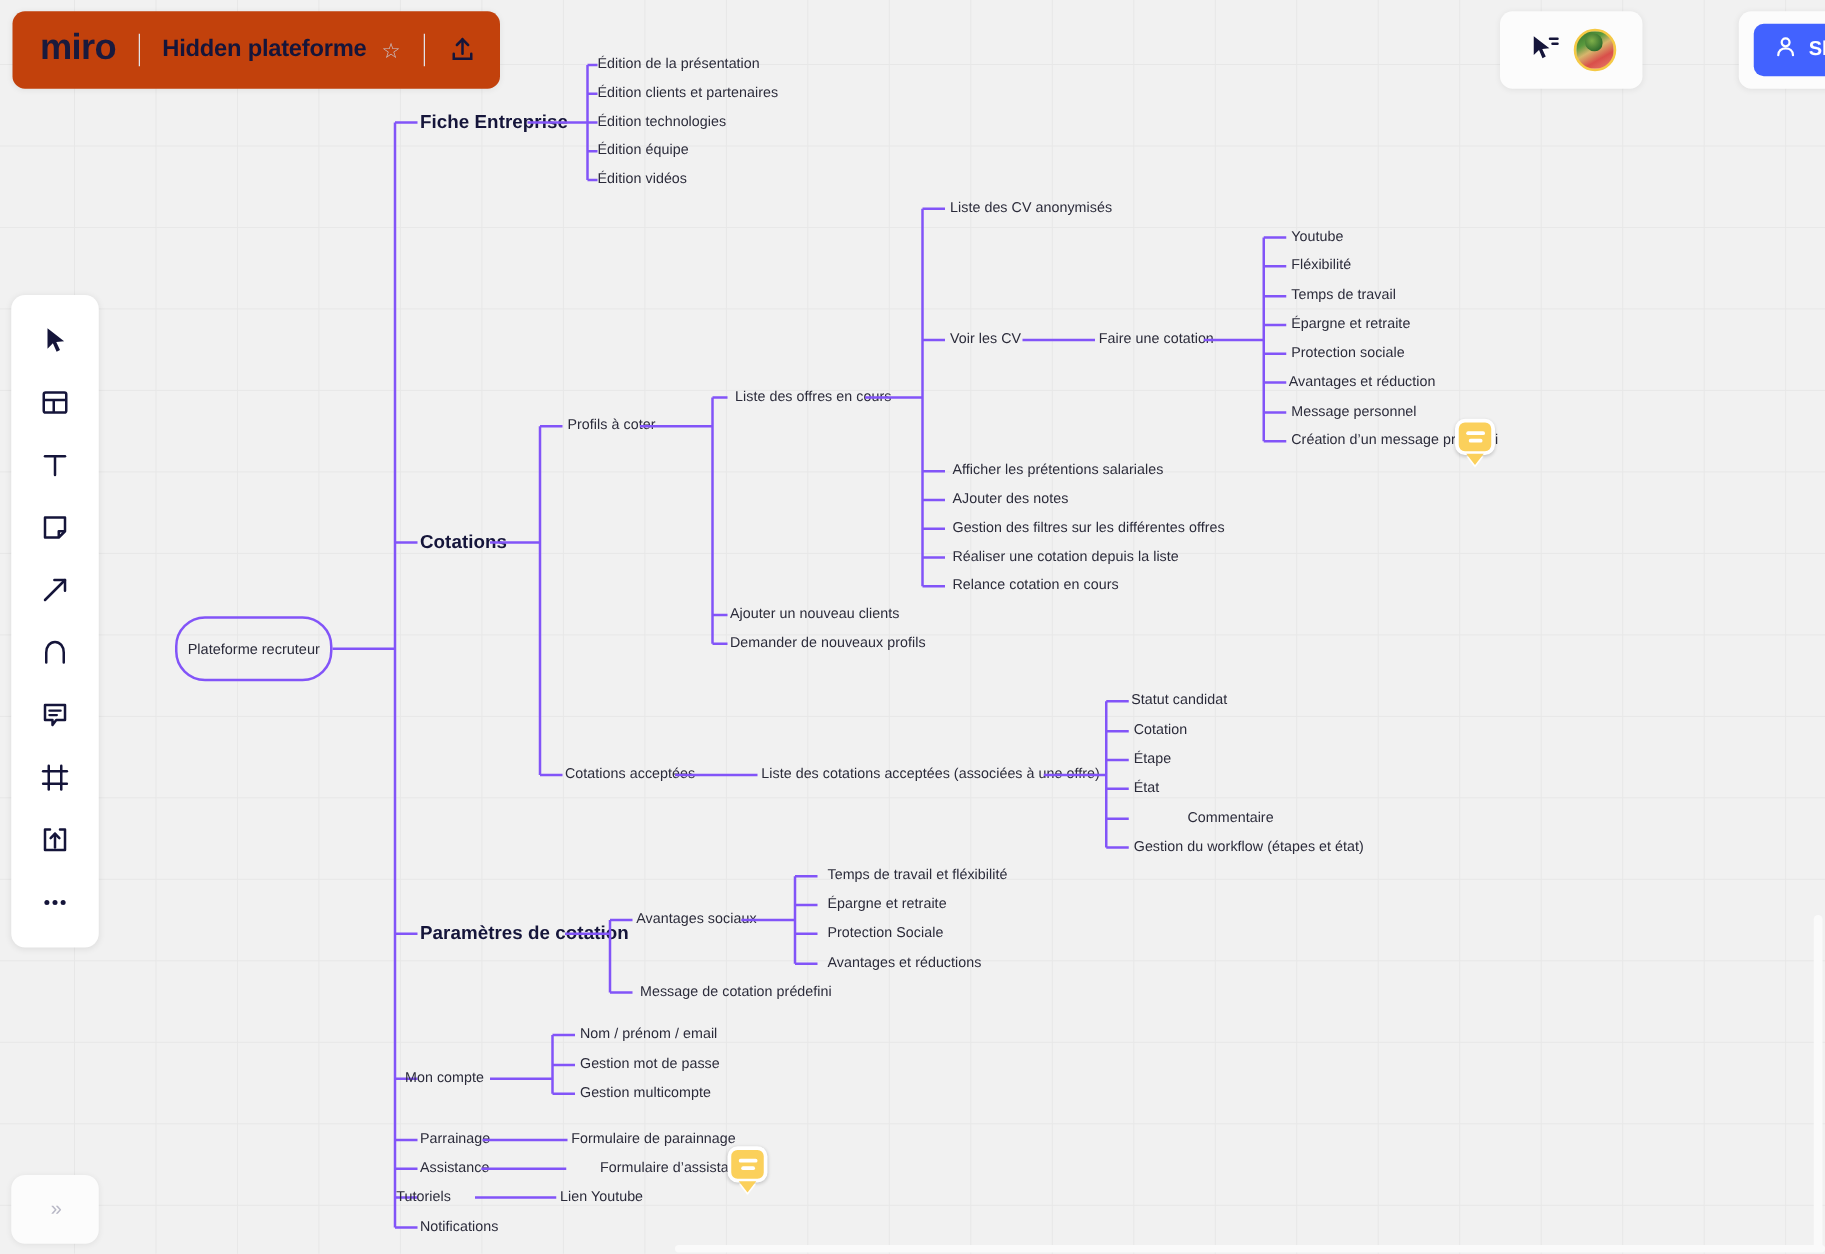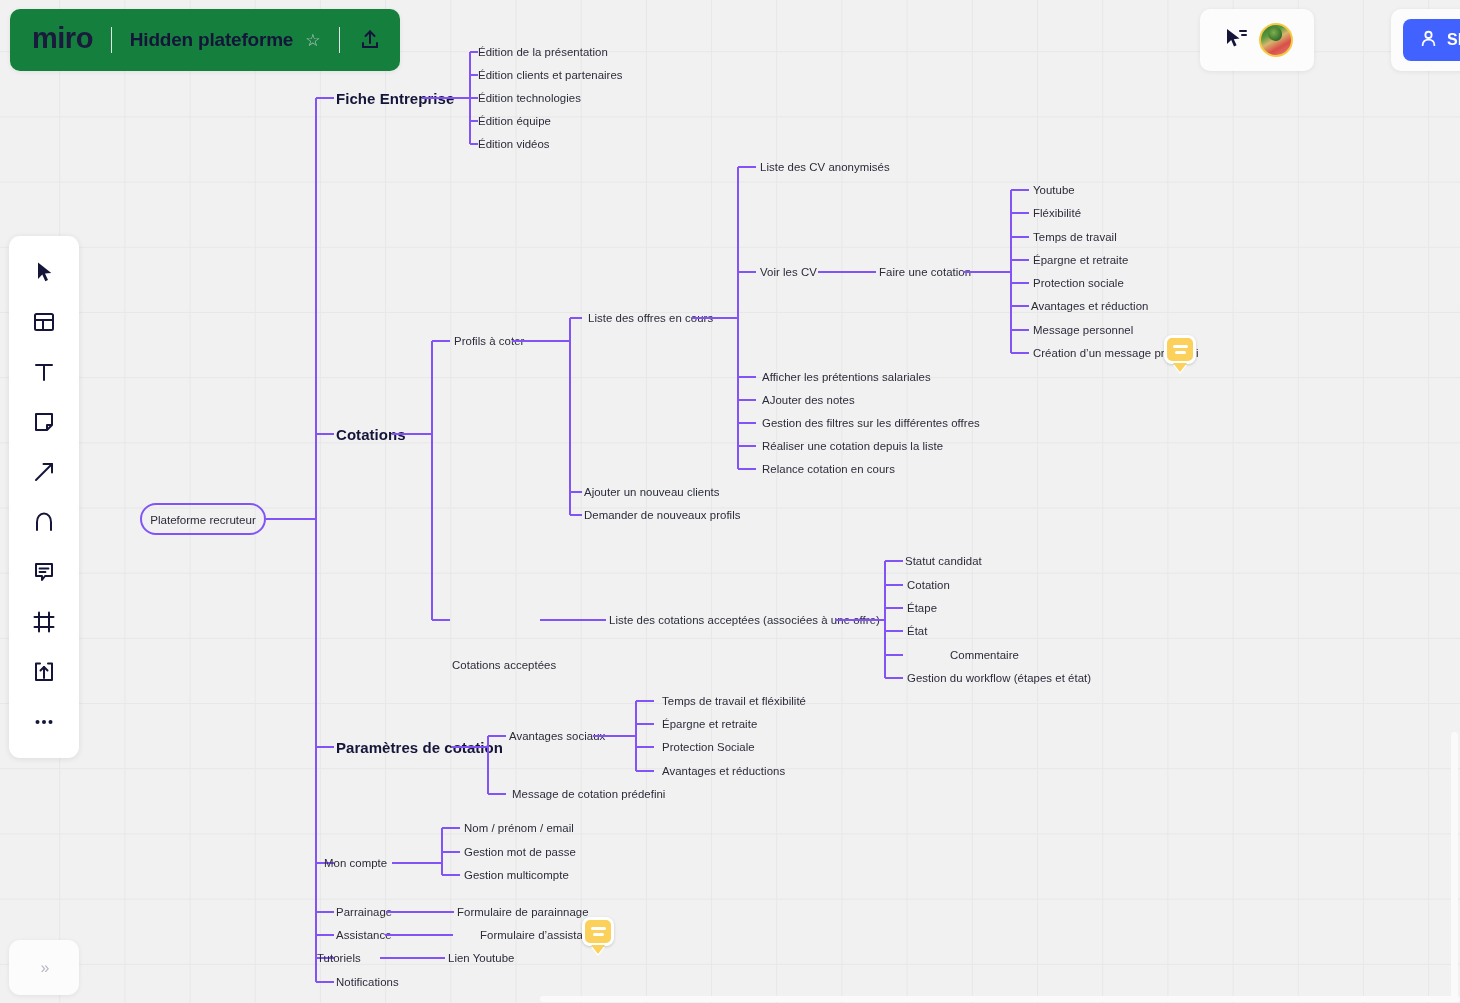--- a/index.html
+++ b/index.html
@@ -75,21 +75,21 @@
     filter: drop-shadow(0 2px 0 #ffffff);
   }
   .comment-badge i { display: block; background: #fff; height: 2.6px; border-radius: 2px; }
   .comment-badge i.l1 { width: 15px; }
   .comment-badge i.l2 { width: 11px; }
 
   
   #topbar {
     position: absolute; top: 9px; left: 10px;
     height: 62px;
-    background: #15803d;
+    background: #c2410c;
     border-radius: 10px;
     display: flex; align-items: center;
     padding: 0 18px 0 22px;
     box-shadow: 0 1px 5px rgba(0,0,0,.07);
     z-index: 50;
   }
   .miro-logo { font-size: 29px; font-weight: 700; color: #1a1a3d; letter-spacing: -0.5px; line-height: 1; padding-bottom: 4px; }
   .bar-div { width: 1px; height: 26px; background: #e3e3e8; margin: 0 18px; }
   .board-title { font-size: 19px; font-weight: 700; color: #15153a; letter-spacing: -0.2px; }
   .star-icon { margin-left: 12px; color: #c9c9d2; font-size: 17px; line-height: 1; cursor: pointer; }
@@ -191,21 +191,21 @@
     background: #fafafa;
     border-radius: 4px;
     z-index: 40;
   }
 </style>
 </head>
 <body>
 
 <div id="canvas">
 
-  <div class="root-node" style="left:140px; top:519px; width:126px; height:32px;">
+  <div class="root-node" style="left:140px; top:519px; width:126px; height:52px;">
     <span>Plateforme recruteur</span>
   </div>
 
   <div class="hline" style="left:266px; top:519px; width:50px;"></div>
 
   <div class="vline" style="left:316px; top:98px; height:884px;"></div>
 
   <div class="hline" style="left:316px; top:98px; width:18px;"></div>
   <div class="node bold" style="left:336px; top:98px;">Fiche Entreprise</div>
   <div class="hline" style="left:422px; top:98px; width:48px;"></div>
@@ -279,21 +279,21 @@
   <div class="node" style="left:762px; top:446px;">Réaliser une cotation depuis la liste</div>
   <div class="hline" style="left:738px; top:469px; width:18px;"></div>
   <div class="node" style="left:762px; top:469px;">Relance cotation en cours</div>
 
   <div class="hline" style="left:570px; top:492px; width:12px;"></div>
   <div class="node" style="left:584px; top:492px;">Ajouter un nouveau clients</div>
   <div class="hline" style="left:570px; top:515px; width:12px;"></div>
   <div class="node" style="left:584px; top:515px;">Demander de nouveaux profils</div>
 
   <div class="hline" style="left:432px; top:620px; width:18px;"></div>
-  <div class="node" style="left:452px; top:620px;margin-top:45px;">Cotations acceptées</div>
+  <div class="node" style="left:452px; top:620px;">Cotations acceptées</div>
   <div class="hline" style="left:540px; top:620px; width:66px;"></div>
   <div class="node" style="left:609px; top:620px;">Liste des cotations acceptées (associées à une offre)</div>
   <div class="hline" style="left:835px; top:620px; width:50px;"></div>
   <div class="vline" style="left:885px; top:561px; height:117px;"></div>
 
   <div class="hline" style="left:885px; top:561px; width:18px;"></div>
   <div class="node" style="left:905px; top:561px;"> Statut candidat</div>
   <div class="hline" style="left:885px; top:585px; width:18px;"></div>
   <div class="node" style="left:907px; top:585px;text-align:center;">Cotation</div>
   <div class="hline" style="left:885px; top:608px; width:18px;"></div>

